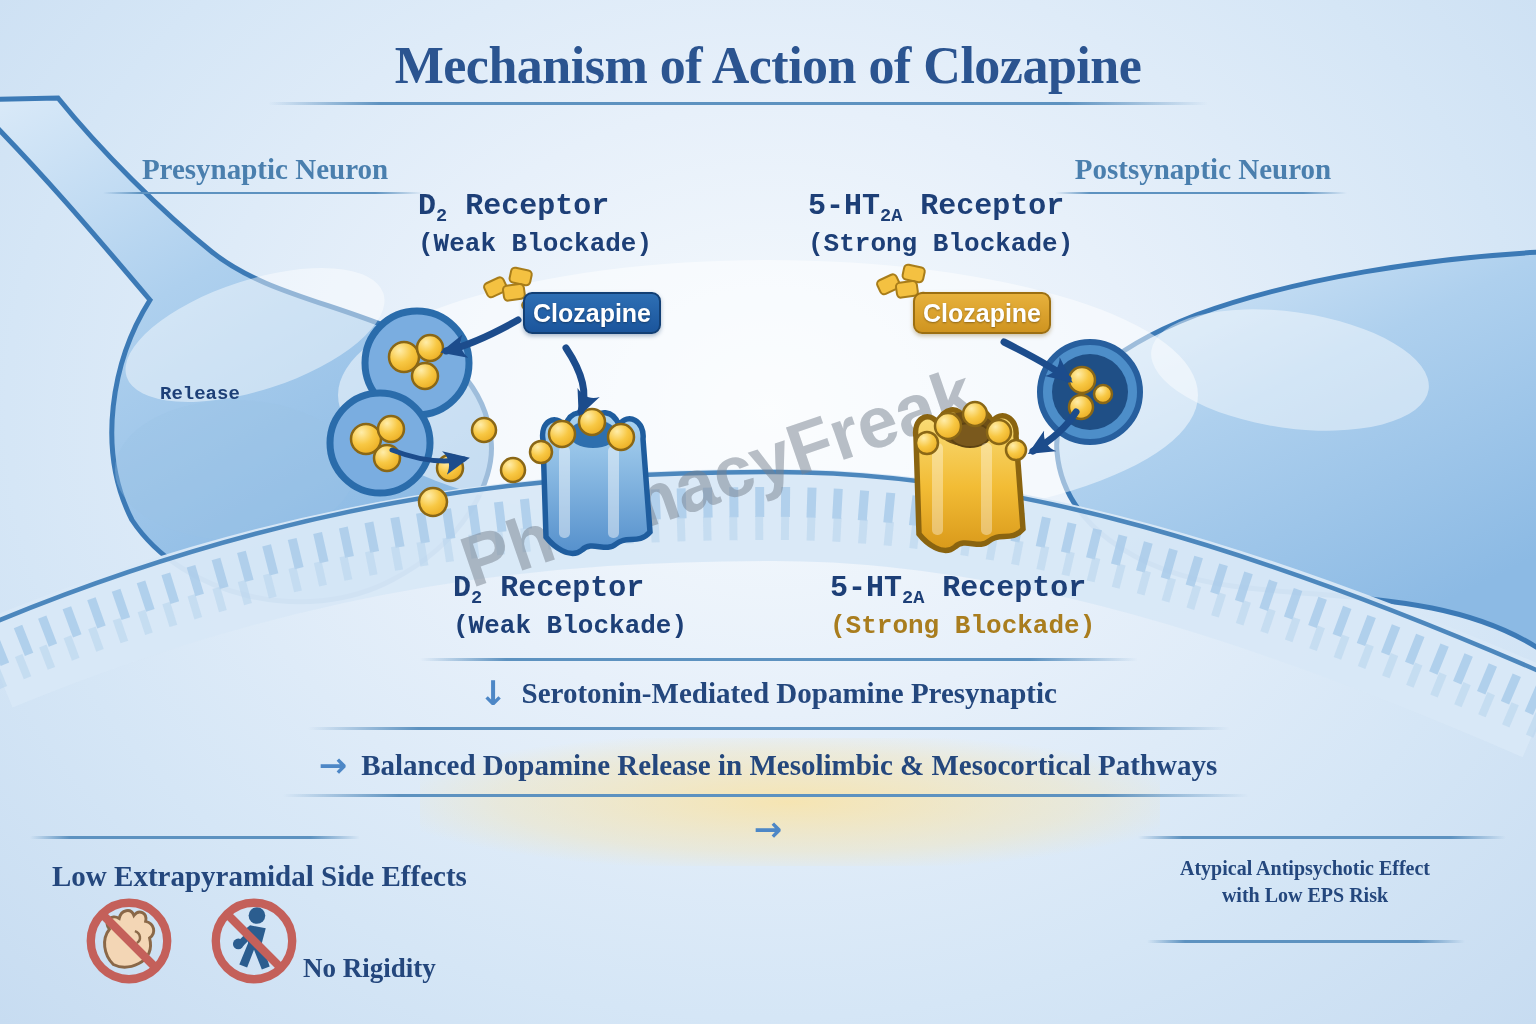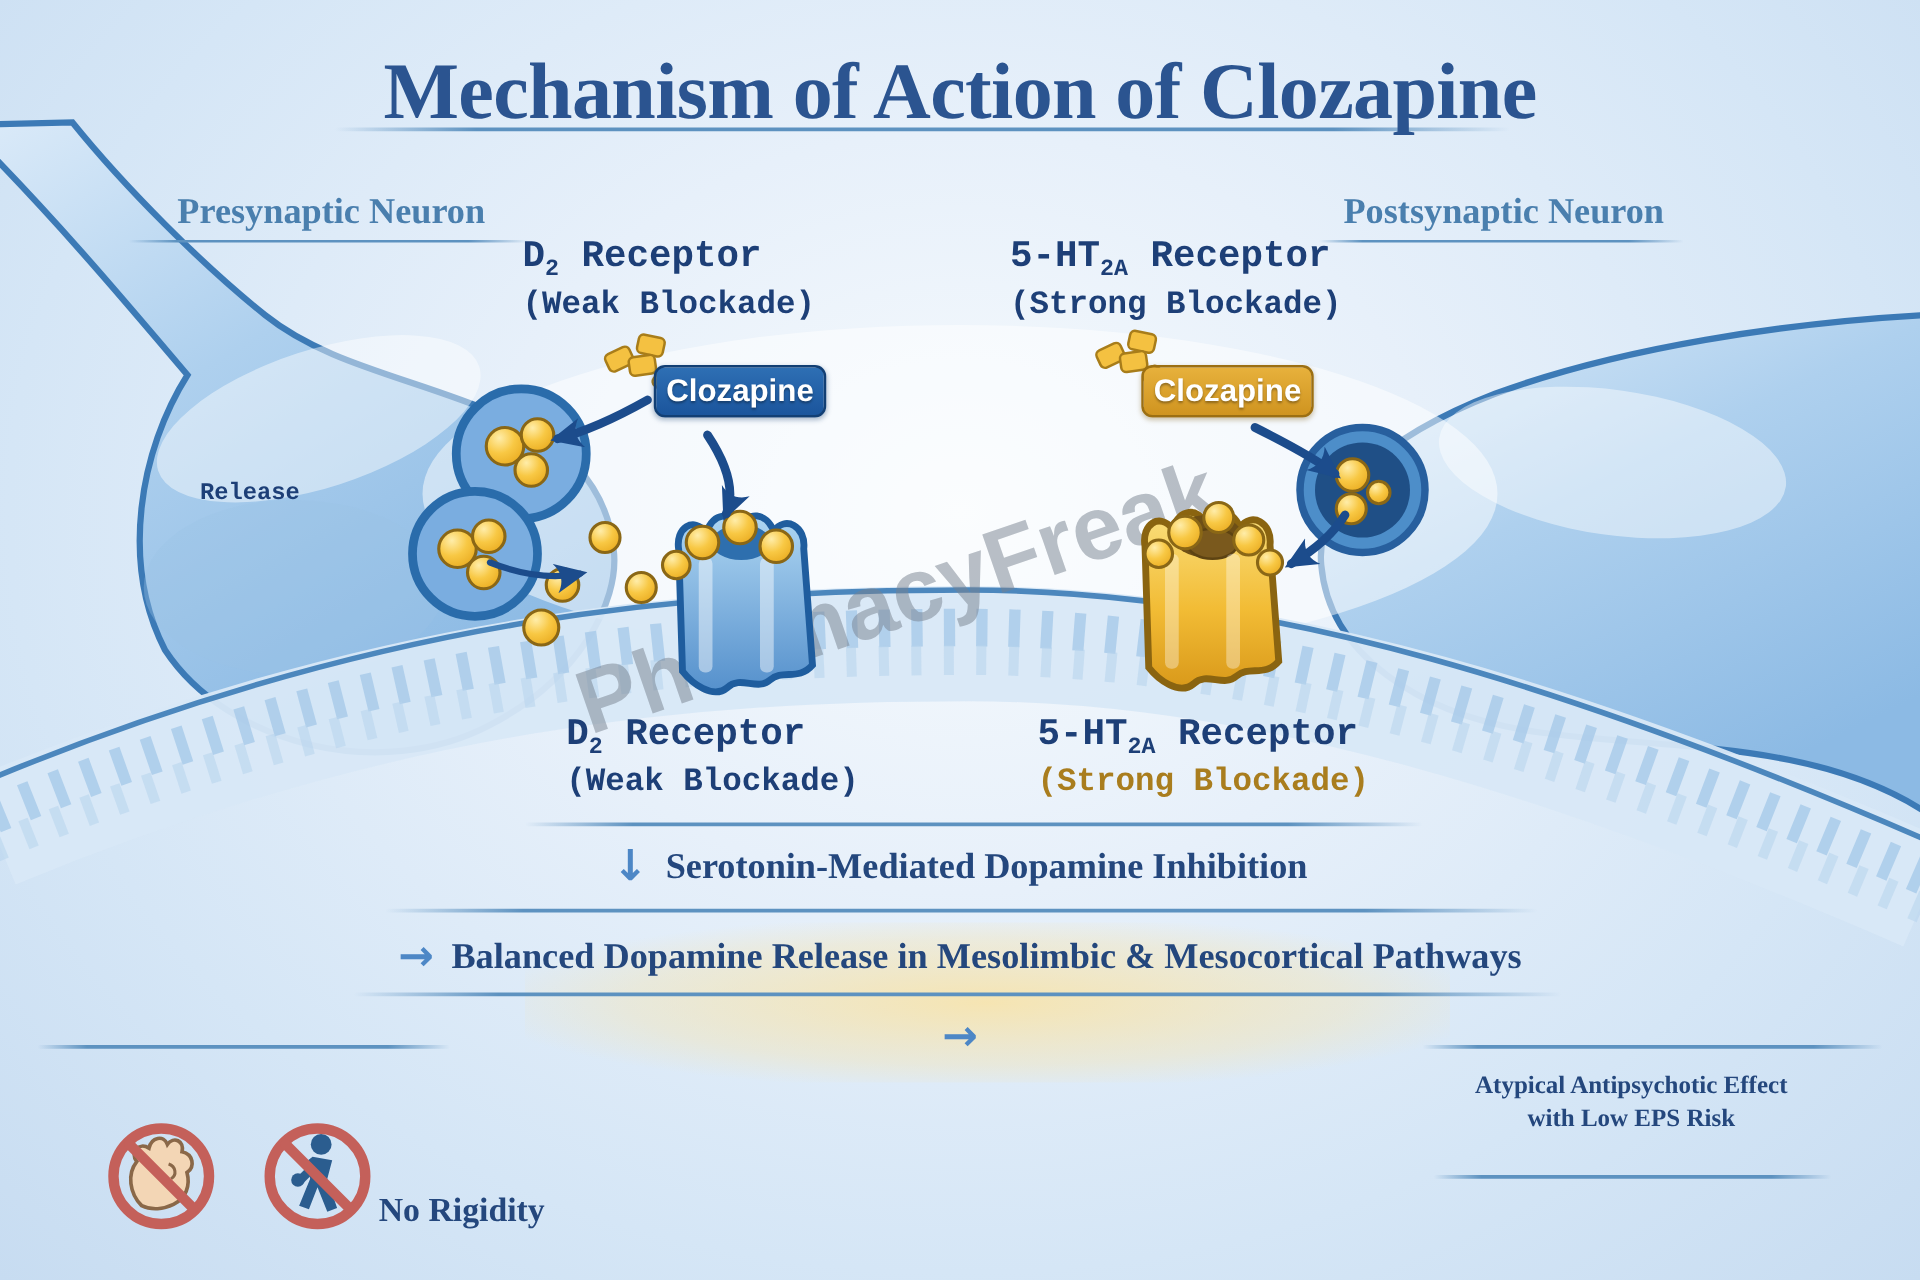--- a/index.html
+++ b/index.html
@@ -4,21 +4,21 @@
 <style>
   html,body{margin:0;padding:0;}
   .stage{
     position:relative;width:1536px;height:1024px;overflow:hidden;
     background:radial-gradient(ellipse at 50% 40%, #f6fafd 0%, #e7f0fa 35%, #d5e6f6 70%, #c7dcf1 100%);
     font-family:"Liberation Serif", serif;
   }
   .abs{position:absolute;}
   .art{position:absolute;left:0;top:0;z-index:1;}
   .txt{z-index:3;}
-  .title{left:0;top:36px;width:1536px;text-align:center;font-size:64px;font-weight:bold;color:#2b5490;letter-spacing:-.5px;}
+  .title{left:0;top:36px;width:1536px;text-align:center;font-size:52px;font-weight:bold;color:#2b5490;letter-spacing:-.5px;}
   .rule{height:3px;border-radius:2px;z-index:2;}
   .rule.blue{background:linear-gradient(90deg,rgba(93,146,192,0),#5d92c0 12%,#5d92c0 85%,rgba(93,146,192,0));}
   .neuron-label{font-size:29px;font-weight:bold;color:#4a7fae;text-align:center;}
   .lab2{font-weight:bold;text-align:left;color:#1d3f77;line-height:1.22;font-family:Liberation Mono, monospace;}
   .lab2 .l1{font-size:30px;}
   .lab2 .l2{font-size:26px;font-weight:bold;}
   .lab2 sub{font-size:.62em;}
   .gold .l2{color:#a97d1e;}
   .badge{width:134px;height:38px;border-radius:9px;display:flex;align-items:center;justify-content:center;
          color:#fff;font-size:25px;font-weight:bold;font-family:"Liberation Sans",sans-serif;
@@ -193,41 +193,42 @@
   </div>
   <div class="abs txt lab2 gold" style="left:830px;top:570px;width:290px;">
     <div class="l1"><span>5-HT</span><sub>2A</sub><span> Receptor</span></div>
     <div class="l2">(Strong Blockade)</div>
   </div>
 
   <div class="abs rule blue" style="left:420px;top:658px;width:718px;"></div>
 
   <div class="abs flow-row" style="top:676px;">
     <span class="ar">↓</span>
-    <span class="tx">Serotonin-Mediated Dopamine Inhibition</span>
+    <span class="tx">Serotonin-Mediated Dopamine Presynaptic</span>
   </div>
 
   <div class="abs rule blue" style="left:308px;top:727px;width:922px;"></div>
 
   <div class="abs warmband" style="left:420px;top:738px;width:740px;height:128px;"></div>
 
   <div class="abs flow-row" style="top:748px;">
     <span class="ar">→</span>
     <span class="tx">Balanced Dopamine Release in Mesolimbic &amp; Mesocortical Pathways</span>
   </div>
 
   <div class="abs rule blue" style="left:283px;top:794px;width:966px;"></div>
 
   <div class="abs flow-row" style="top:812px;">
     <span class="ar">→</span>
   </div>
 
   <div class="abs rule blue" style="left:30px;top:836px;width:330px;"></div>
   <div class="abs rule blue" style="left:1138px;top:836px;width:368px;"></div>
 
+  <div class="abs bl-head" style="left:52px;top:860px;">Low Extrapyramidal Side Effects</div>
 
   <svg class="abs icon" style="left:80px;top:892px;" width="98" height="98" viewBox="-50 -50 100 100">
     <path d="M -16,24 C -26,14 -28,-2 -20,-12 C -26,-20 -18,-28 -10,-23 C -8,-32 2,-34 5,-26 C 10,-33 19,-29 17,-20 C 26,-18 28,-8 21,-3 C 24,8 20,18 10,23 C 2,27 -8,28 -16,24 Z" fill="#f3d6b5" stroke="#8a6848" stroke-width="3"></path>
     <path d="M 6,-10 C 12,-8 13,-1 8,2" fill="none" stroke="#8a6848" stroke-width="2.5"></path>
     <circle r="39" fill="none" stroke="#c4605a" stroke-width="8.5"></circle>
     <line x1="-26" y1="-26" x2="26" y2="26" stroke="#c4605a" stroke-width="8.5" stroke-linecap="round"></line>
   </svg>
 
   <svg class="abs icon" style="left:205px;top:892px;" width="98" height="98" viewBox="-50 -50 100 100">
     <g fill="#2b5d8f">

